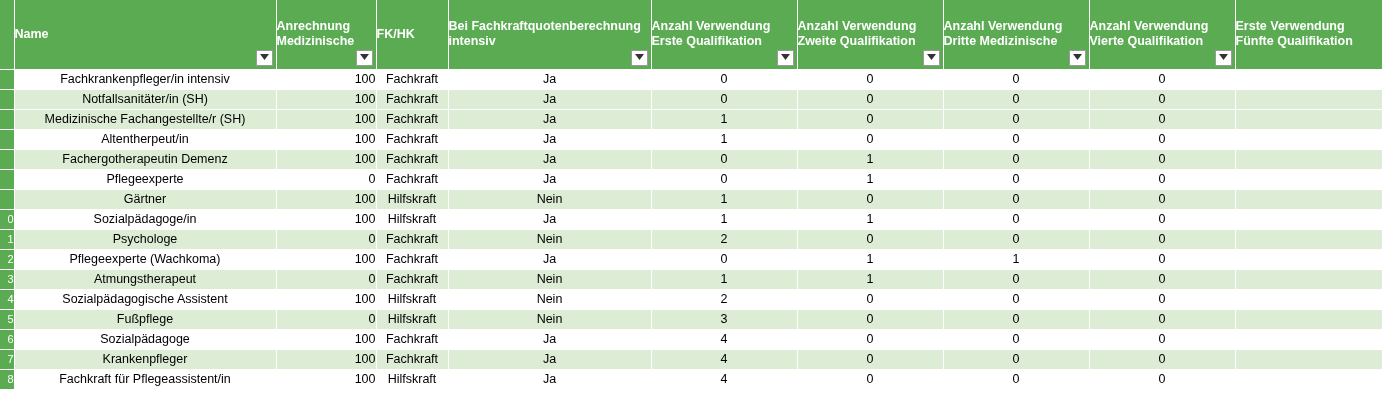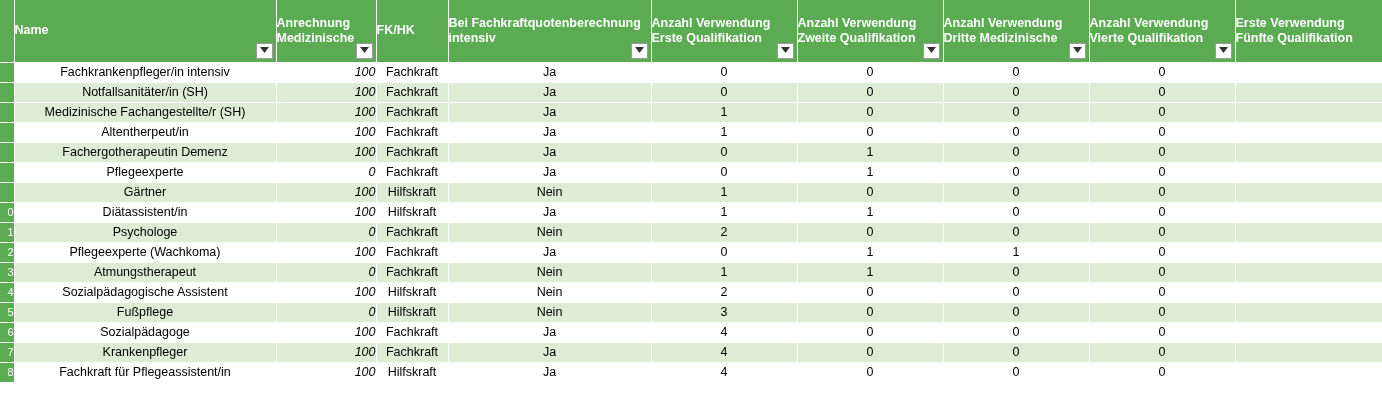--- a/index.html
+++ b/index.html
@@ -25,21 +25,21 @@
   table.grid td, table.grid th {
     padding: 0;
     margin: 0;
     border-right: 1px solid #ffffff;
     border-bottom: 1px solid #ffffff;
     overflow: hidden;
     white-space: nowrap;
     vertical-align: middle;
   }
   
-  thead tr { height: 62px; }
+  thead tr { height: 69px; }
   thead th {
     background: #5aab52;
     color: #ffffff;
     font-weight: bold;
     text-align: left;
     vertical-align: top;
     padding: 4px 6px 0 6px;
     position: relative;
     border-right: 1px solid #ffffff;
     border-bottom: 1px solid #ffffff;
@@ -81,21 +81,21 @@
   tbody tr.even td.cell { background: #ffffff; }
   tbody tr.odd  td.cell { background: #ddecd4; }
   td.cell {
     border-right: 1px solid #ffffff;
     border-bottom: 1px solid #ffffff;
     padding: 0 4px;
     font-size: 12.5px;
     color: #000000;
   }
   td.txt { text-align: center; }
-  td.num { text-align: right; padding-right: 5px; font-style: italic; }
+  td.num { text-align: right; padding-right: 5px; }
   td.ctr { text-align: center; }
   
   .c-name   { width: 262px; }
   .c-anrech { width: 100px; }
   .c-fkhk   { width: 72px; }
   .c-bei    { width: 203px; }
   .c-q      { width: 146px; }
   .c-q-last { width: 147px; }
 </style>
 </head>
@@ -262,21 +262,21 @@
           <td class="cell txt">Hilfskraft</td>
           <td class="cell txt">Nein</td>
           <td class="cell ctr">1</td>
           <td class="cell ctr">0</td>
           <td class="cell ctr">0</td>
           <td class="cell ctr">0</td>
           <td class="cell ctr"></td>
         </tr>
         <tr class="even">
           <td class="rowhead">0</td>
-          <td class="cell txt">Diätassistent/in</td>
+          <td class="cell txt">Sozialpädagoge/in</td>
           <td class="cell num">100</td>
           <td class="cell txt">Hilfskraft</td>
           <td class="cell txt">Ja</td>
           <td class="cell ctr">1</td>
           <td class="cell ctr">1</td>
           <td class="cell ctr">0</td>
           <td class="cell ctr">0</td>
           <td class="cell ctr"></td>
         </tr>
         <tr class="odd">

